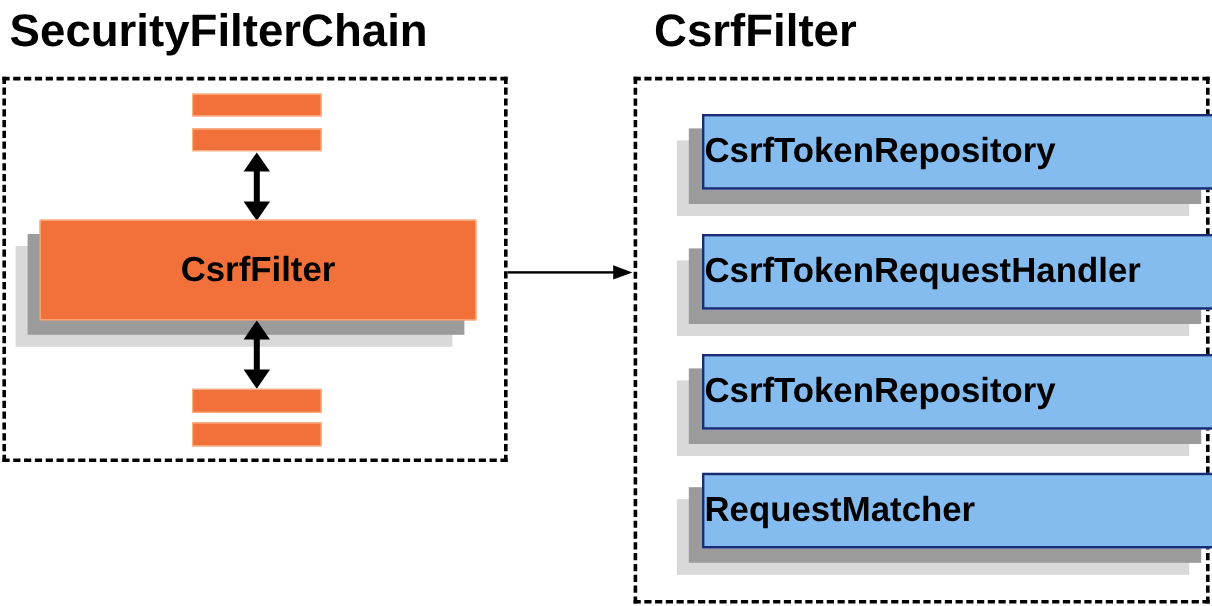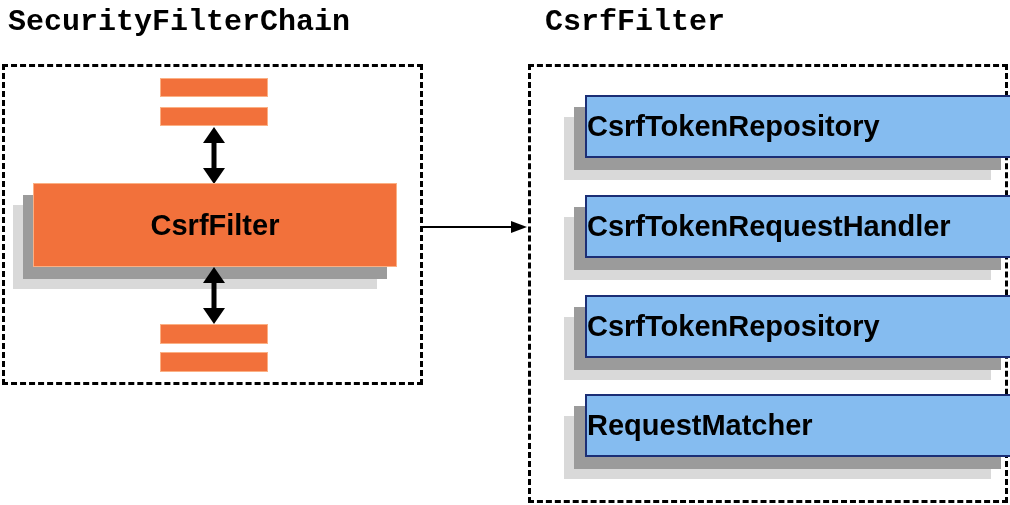--- a/index.html
+++ b/index.html
@@ -22,25 +22,24 @@
   #canvas {
     position: relative;
     width: 1010px;
     height: 505px;
     background: var(--background);
     overflow: hidden;
     color: var(--text);
   }
   .panel-title {
     position: absolute;
-    font-size: 30px;
+    font-size: 38px;
     font-weight: 700;
     color: var(--text);
     white-space: nowrap;
-    font-family: Liberation Mono, monospace;
   }
   .boundary {
     position: absolute;
     border: 3px dashed var(--dash);
     background: transparent;
   }
   .placeholder-bar {
     position: absolute;
     left: 160px;
     width: 108px;

